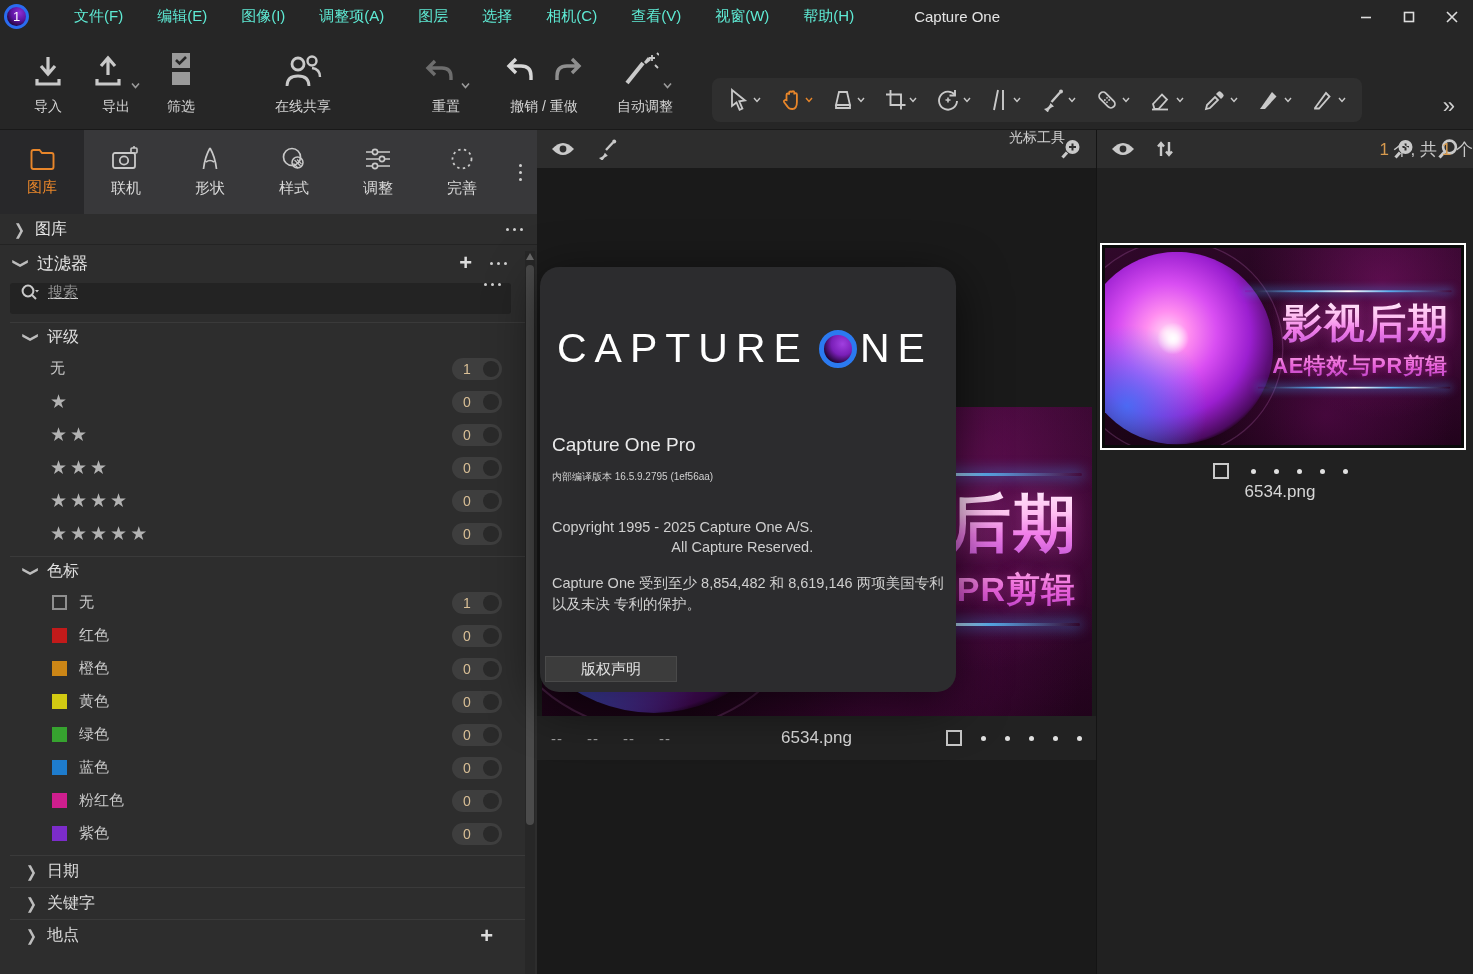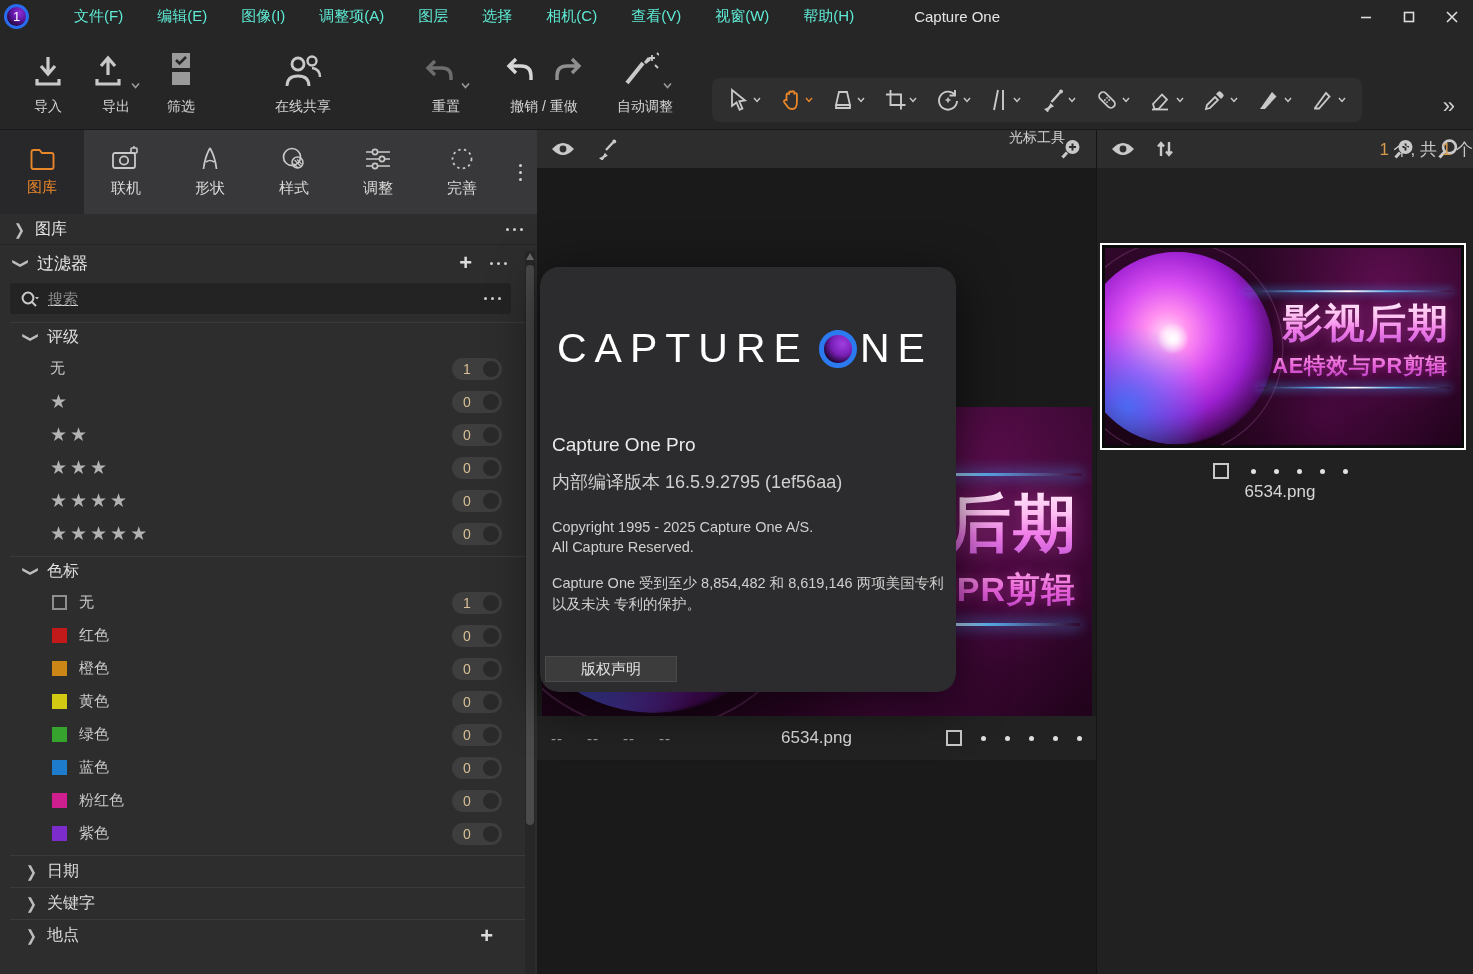--- a/index.html
+++ b/index.html
@@ -55,21 +55,21 @@
 .chev-r { font-size:13px; color:#bdbdbd; transform:scaleY(1.2); }
 .chev-d { font-size:13px; color:#bdbdbd; display:inline-block; transform:rotate(90deg) scaleY(1.2); }
 .spacer { flex:1; }
 
 #filters { position:absolute; top:115px; left:0; right:0; bottom:0; background:#2d2d2d; }
 .fhead { height:36px; display:flex; align-items:center; padding:0 16px; }
 .fhead .sec-title { font-size:17px; color:#e6e6e6; margin-left:10px; }
 .subhead { height:30px; display:flex; align-items:center; padding:0 16px; border-top:1px solid #3a3a3a; margin:0 10px; }
 .subhead .sec-title { font-size:16px; color:#dedede; margin-left:10px; }
 .plus { font-size:22px; color:#dcdcdc; font-weight:bold; line-height:1; }
-#search-row { margin:2px 26px 8px 10px; height:31px; background:#232323; border-radius:3px; display:flex; align-items:center; padding:0 10px;text-decoration:underline; }
+#search-row { margin:2px 26px 8px 10px; height:31px; background:#232323; border-radius:3px; display:flex; align-items:flex-start; padding:0 10px;text-decoration:underline; }
 #search-input { flex:1; background:transparent; border:none; outline:none; color:#cfcfcf; font-size:15px; margin-left:8px; font-family:inherit; }
 #search-input::placeholder { color:#8d8d8d; }
 
 .frow { height:33px; display:flex; align-items:center; padding-left:50px; padding-right:35px; position:relative; }
 .stars { font-size:19px; letter-spacing:3px; color:#b3b3b3; }
 .rlabel { font-size:15px; color:#c9c9c9; }
 .pill { position:absolute; right:35px; width:50px; height:22px; background:#3e3e3e; border-radius:11px; display:flex; align-items:center; }
 .pill .cnt { width:30px; text-align:center; font-size:14px; color:#d9bf96; }
 .pill .dot { position:absolute; right:3px; top:3px; width:16px; height:16px; border-radius:50%; background:#2a2a2a; }
 .swatch { width:15px; height:15px; margin-right:12px; }
@@ -118,22 +118,22 @@
   -webkit-background-clip:text; background-clip:text; color:transparent; text-shadow:0 0 14px rgba(255,90,220,.35); white-space:nowrap; }
 #viewer-art { position:absolute; left:5px; top:277px; width:550px; height:309px; z-index:1; }
 
 
 #dialog { position:absolute; left:540px; top:267px; width:416px; height:425px; background:#2c2c2e; box-shadow:0 12px 50px rgba(0,0,0,.65); z-index:20;border-radius:19px; }
 #logo-row { position:absolute; left:17px; top:58px; display:flex; align-items:center; color:#fff; }
 .logo-word { font-size:41px; letter-spacing:8px; font-weight:300; }
 .logo-o { width:38px; height:38px; border-radius:50%; margin:0 3px 0 10px; border:5px solid #2b7af0;
   background:radial-gradient(circle at 66% 32%, #a03fe0 0%, #7a1fb8 42%, #170322 80%); }
 #dlg-product { position:absolute; left:12px; top:167px; font-size:19px; color:#eaeaea; }
-#dlg-build { position:absolute; left:12px; top:203px; font-size:18px; color:#cfcfcf; }
-#dlg-copy { position:absolute; left:12px; top:250px; font-size:14.5px; color:#cfcfcf; line-height:20px; }
+#dlg-build { position:absolute; left:12px; top:203px; font-size:10px; color:#cfcfcf; }
+#dlg-copy { position:absolute; left:12px; top:250px; font-size:14.5px; color:#cfcfcf; line-height:20px;text-align:right; }
 #dlg-patent { position:absolute; left:12px; top:306px; font-size:14.5px; color:#cfcfcf; line-height:21px; width:396px; }
 #dlg-btn { position:absolute; left:5px; top:389px; width:132px; height:26px; background:#3c3c3c; border:1px solid #4a4a4a; color:#e0e0e0; font-size:15px; font-family:inherit; }
 
 
 #browser { position:absolute; top:130px; left:1097px; right:0; bottom:0; background:#212121; }
 #browser-header { height:38px; background:#2d2d2d; display:flex; align-items:center; padding:0 14px; }
 #count-text { position:absolute; left:0; right:0; text-align:right; font-size:17px; color:#c9c9c9; pointer-events:none; }
 #count-text .num { color:#d79a4e; }
 #thumb { position:absolute; left:3px; top:113px; width:366px; height:207px; border:2px solid #ffffff; background:#0a0a0a; padding:3px; }
 #thumb .artwork { width:100%; height:100%; }

